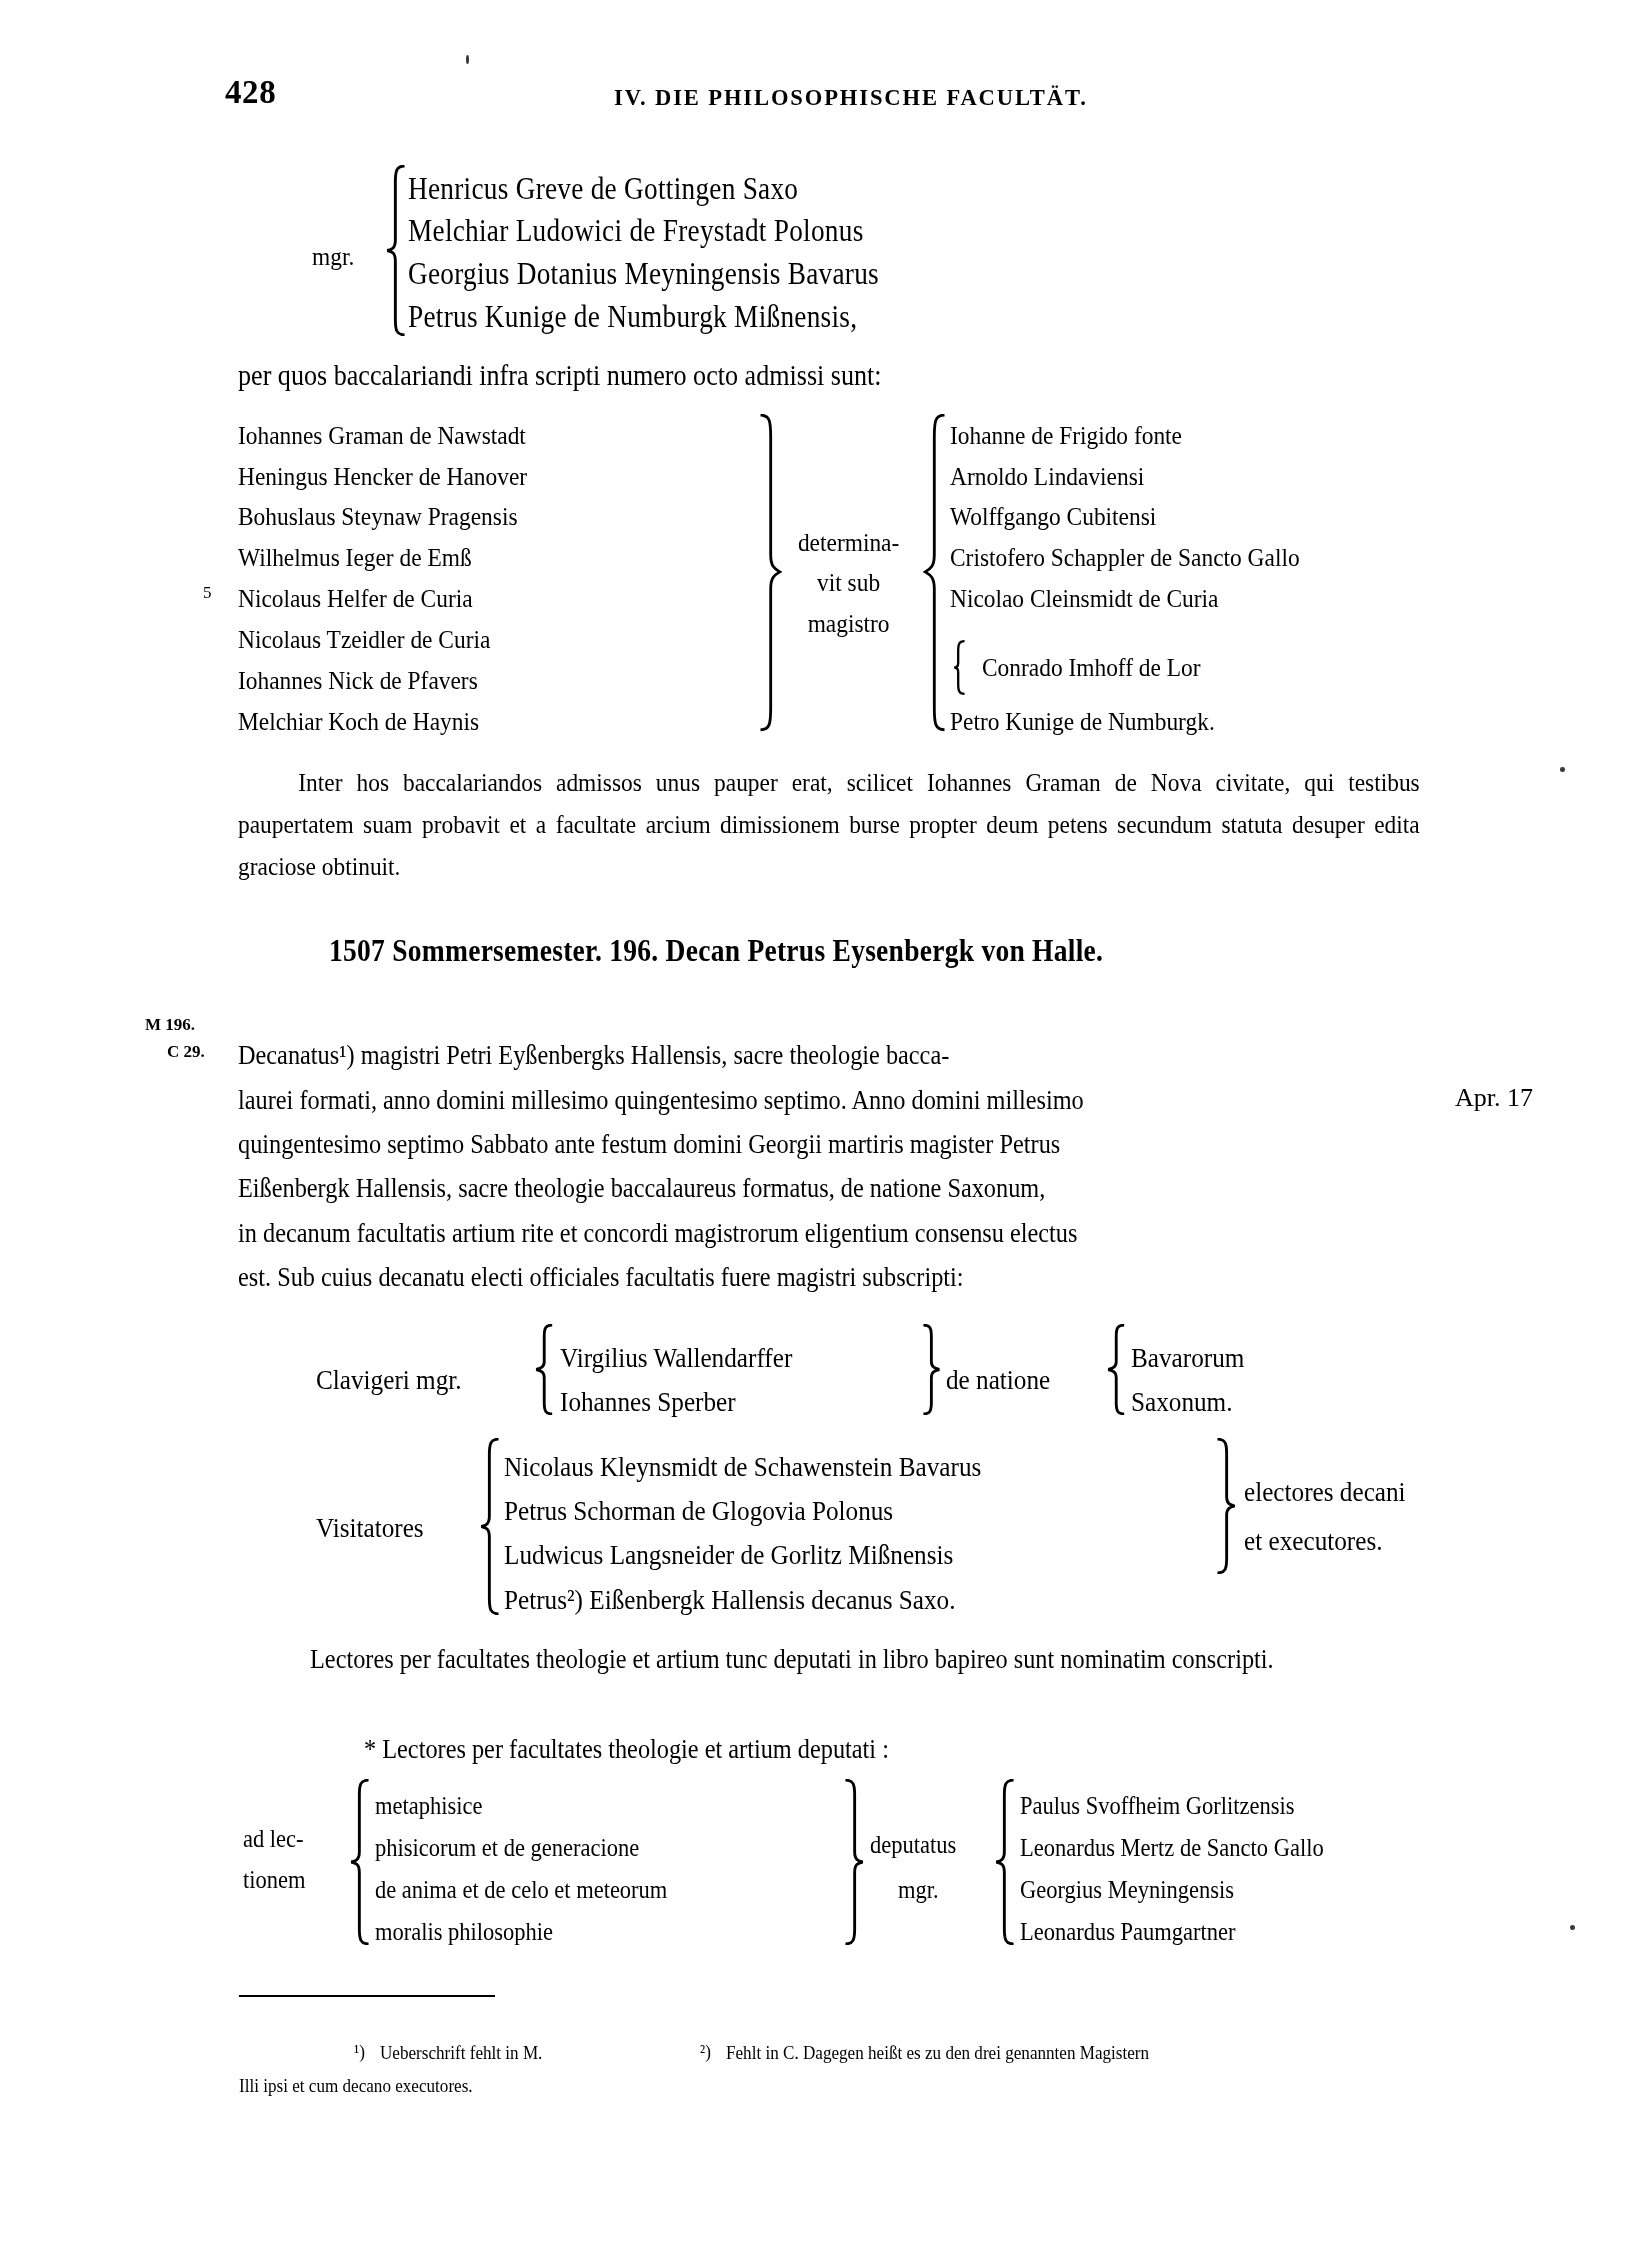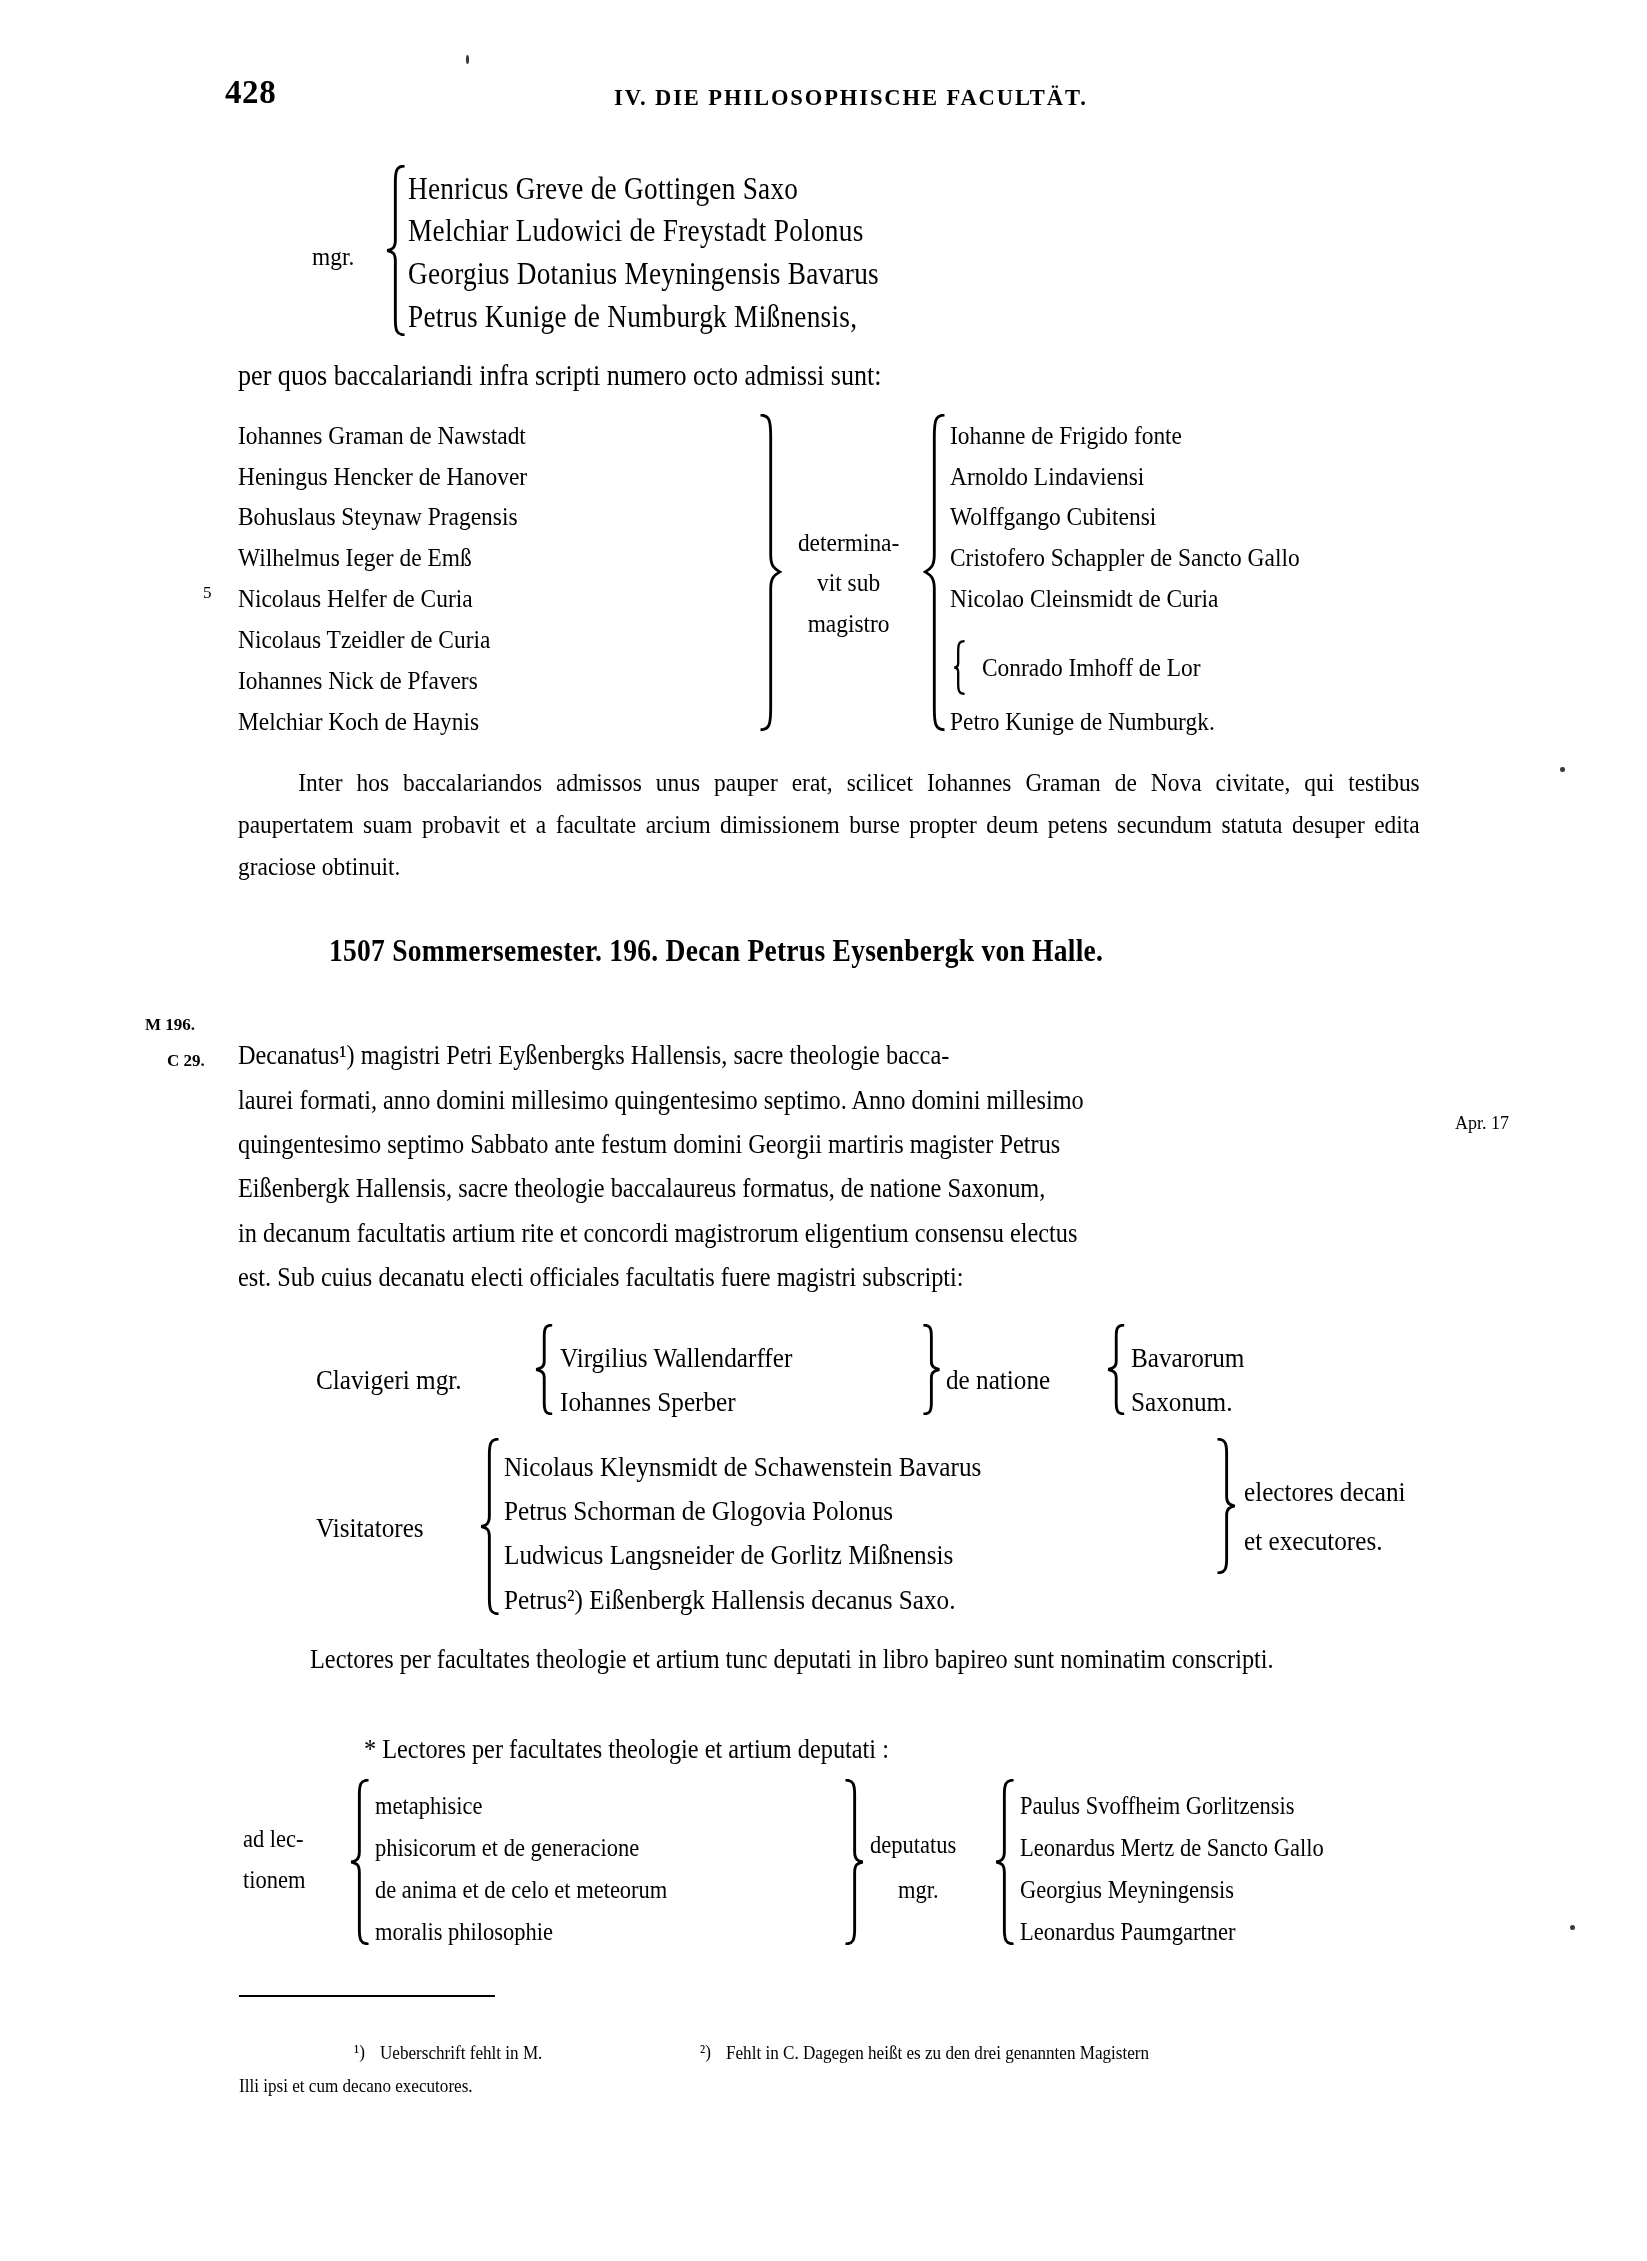--- a/index.html
+++ b/index.html
@@ -118,22 +118,22 @@
     letter-spacing: 0.3px;
   }
 
   
   .marg {
     font-size: 17px;
     font-weight: 700;
     white-space: nowrap;
   }
   #marg-m { left: 145px; top: 1015px; }
-  #marg-c { left: 167px; top: 1042px; margin-top: 9px; }
-  #marg-apr { left: 1455px; top: 1083px; font-weight: 400; font-size: 18px; margin-top: 30px; }
+  #marg-c { left: 167px; top: 1042px; }
+  #marg-apr { left: 1455px; top: 1083px; font-weight: 400; font-size: 26px; }
 
   
   .grp-label {
     font-size: 28px;
     transform: scaleX(0.9);
     transform-origin: left center;
     white-space: nowrap;
   }
   .grp-item {
     font-size: 28px;

